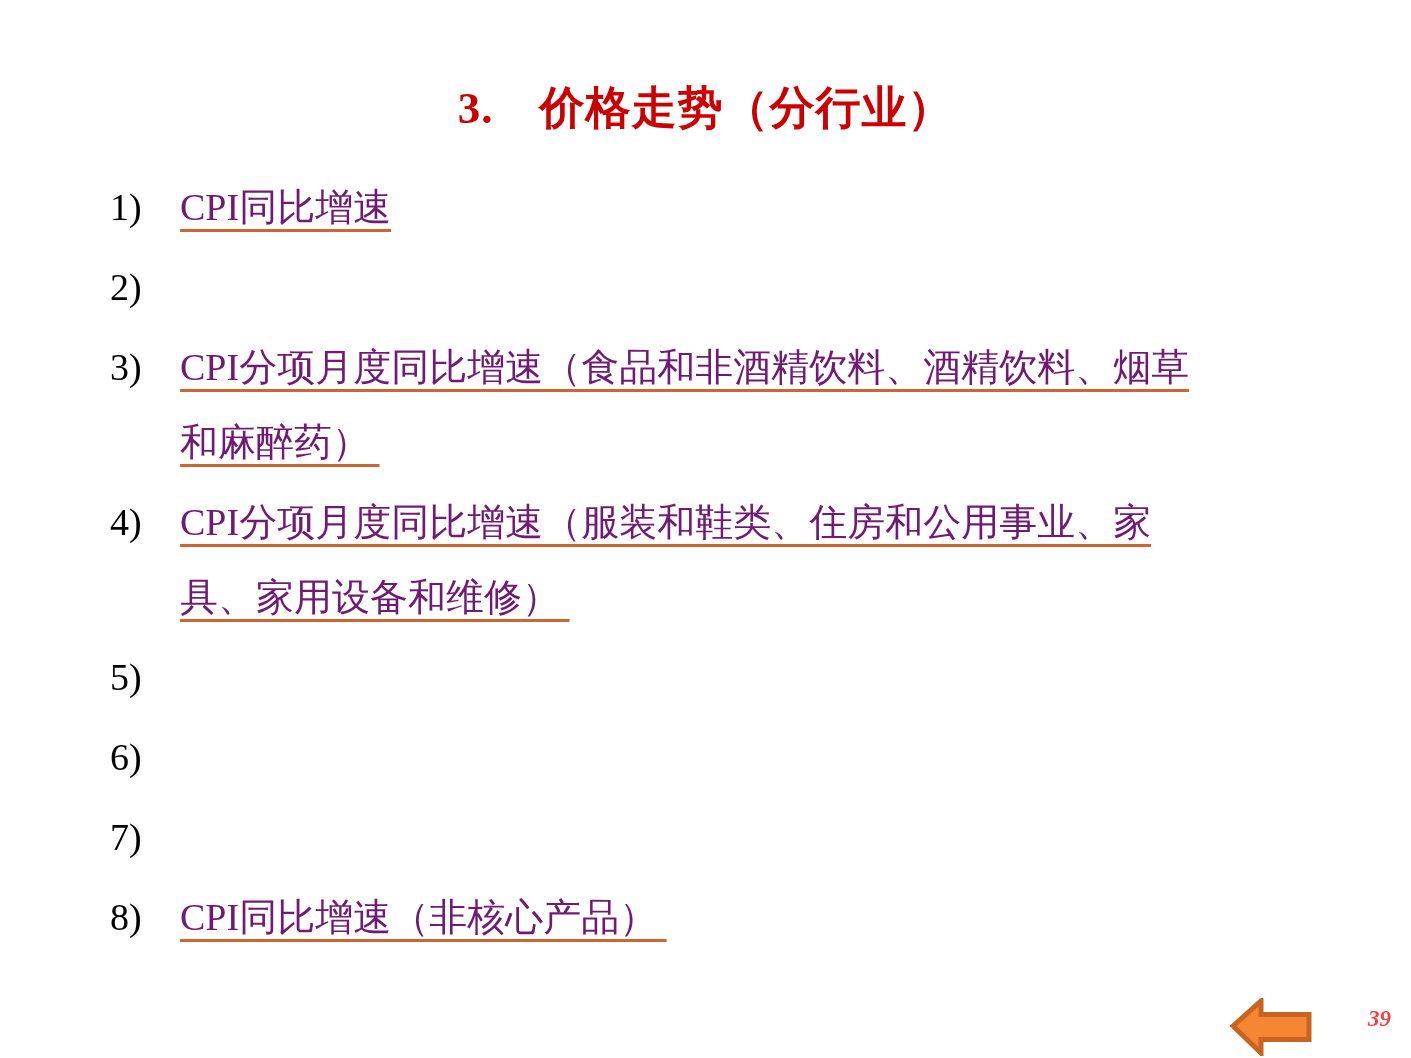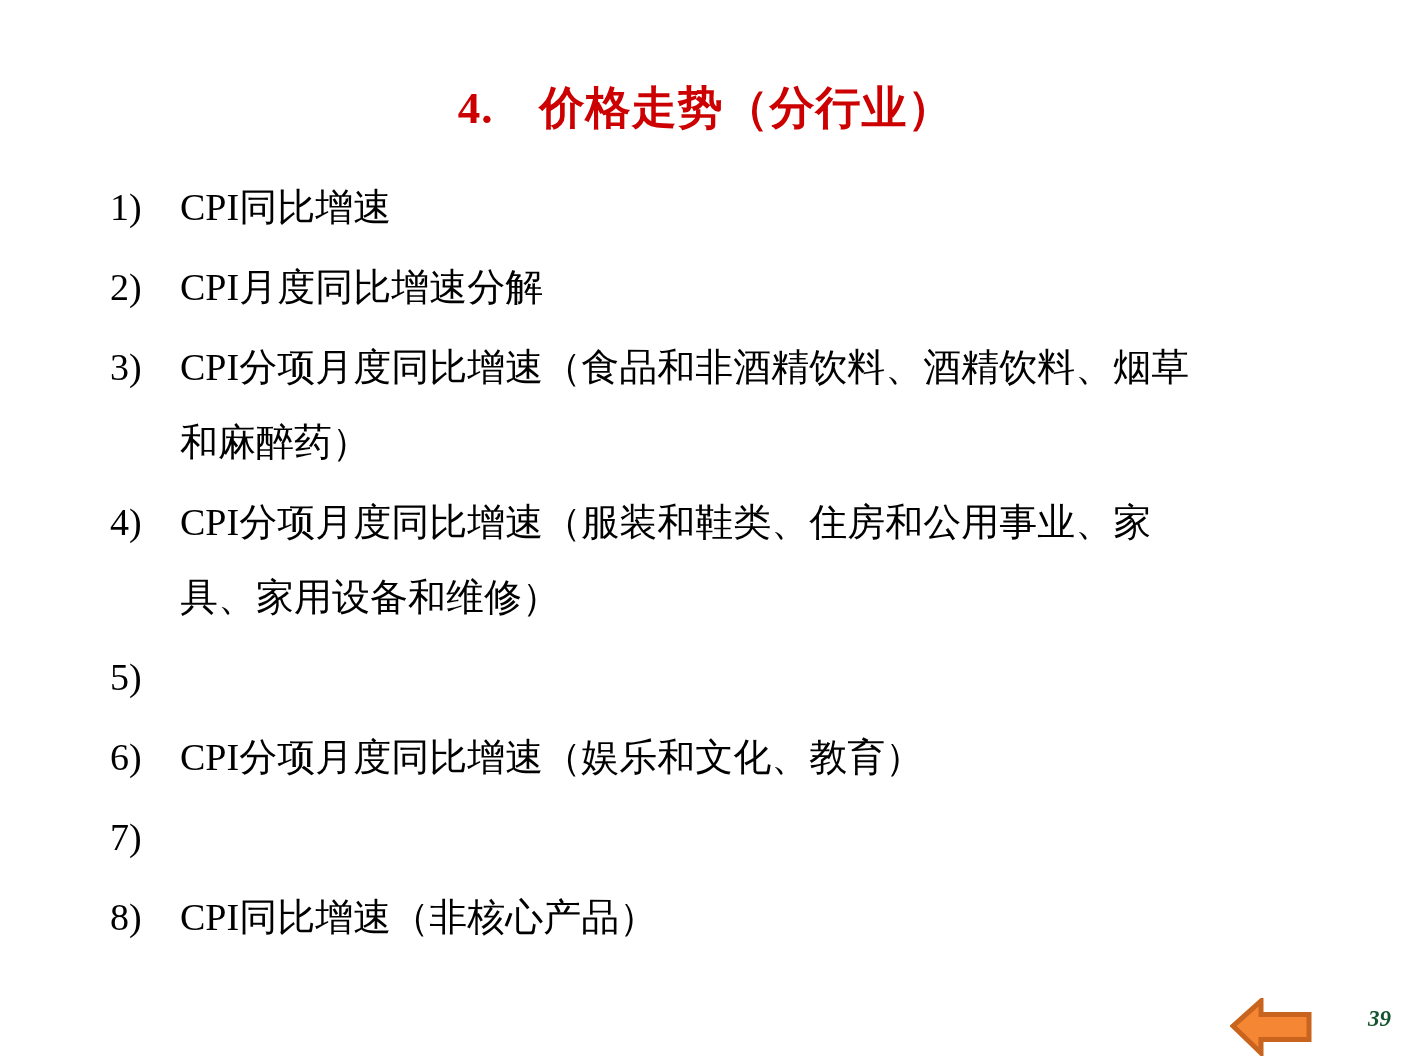--- a/index.html
+++ b/index.html
@@ -38,21 +38,22 @@
     line-height: 75px;
   }
   .toc-num {
     flex: 0 0 70px;
     color: #000000;
     font-family: "Liberation Serif", "DejaVu Serif", serif;
   }
   .toc-link {
     display: block;
     max-width: 1035px;
-    color: #000000;
+    color: #701a75;
+    text-decoration: underline;
     text-decoration-color: #cc6633;
     text-decoration-thickness: 3px;
     text-underline-offset: 9px;
     white-space: pre-wrap;
     cursor: pointer;
   }
   .footer-nav {
     position: absolute;
     left: 1230px;
     top: 998px;
@@ -63,60 +64,58 @@
     border: none;
   }
   .footer-nav svg { display: block; }
   .page-number {
     position: absolute;
     left: 1368px;
     top: 1006px;
     font-size: 23px;
     font-weight: bold;
     font-style: italic;
-    color: #14532d;
+    color: #ef4444;
     font-family: "Liberation Serif", "DejaVu Serif", serif;
   }
 </style>
 </head>
 <body>
 
 <div class="slide">
 
-  <div class="slide-title">4.　价格走势（分行业）</div>
+  <div class="slide-title">3.　价格走势（分行业）</div>
 
   <div class="toc-list">
 
     <div class="toc-row">
       <span class="toc-num">1)</span>
       <a class="toc-link">CPI同比增速</a>
     </div>
 
     <div class="toc-row">
       <span class="toc-num">2)</span>
-      <a class="toc-link">CPI月度同比增速分解</a>
     </div>
 
     <div class="toc-row">
       <span class="toc-num">3)</span>
       <a class="toc-link">CPI分项月度同比增速（食品和非酒精饮料、酒精饮料、烟草和麻醉药）&nbsp;</a>
     </div>
 
     <div class="toc-row">
       <span class="toc-num">4)</span>
       <a class="toc-link">CPI分项月度同比增速（服装和鞋类、住房和公用事业、家具、家用设备和维修）&nbsp;</a>
     </div>
 
     <div class="toc-row">
       <span class="toc-num">5)</span>
     </div>
 
     <div class="toc-row">
       <span class="toc-num">6)</span>
-      <a class="toc-link">CPI分项月度同比增速（娱乐和文化、教育）&nbsp;</a>
     </div>
 
     <div class="toc-row">
       <span class="toc-num">7)</span>
     </div>
 
     <div class="toc-row">
       <span class="toc-num">8)</span>
       <a class="toc-link">CPI同比增速（非核心产品）&nbsp;</a>
     </div>

